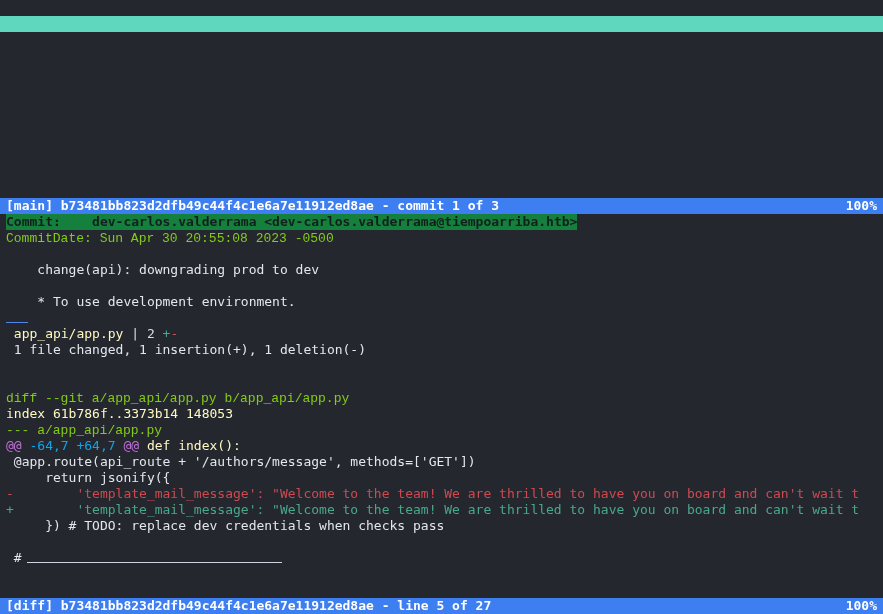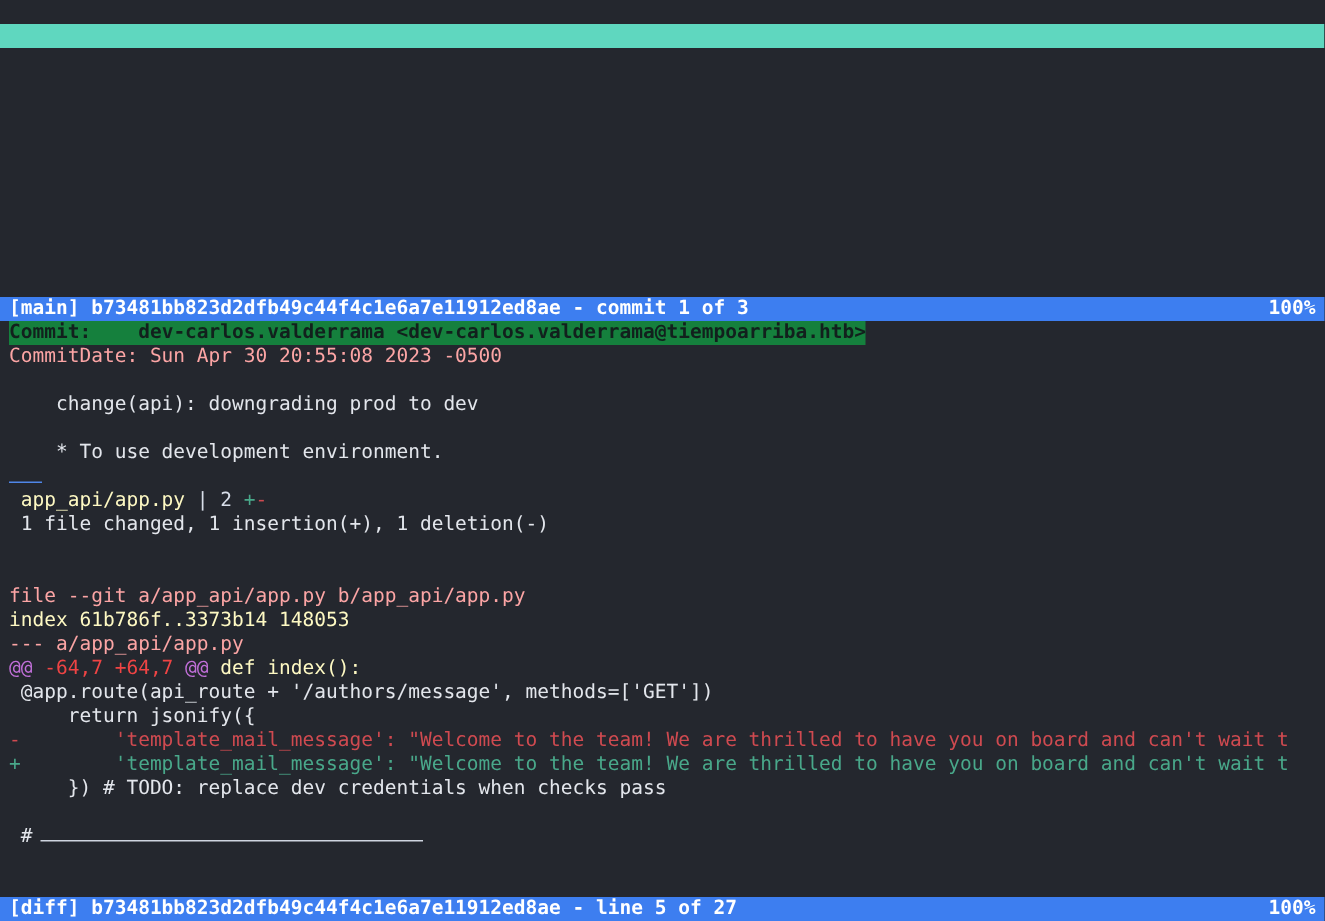--- a/index.html
+++ b/index.html
@@ -64,24 +64,24 @@
     background: #24272e;
   }
   .d-row { height: 16px; line-height: 16px; white-space: pre; overflow: hidden; padding-left: 6px; box-sizing: border-box; }
   .d-commit-line {
     display: inline-block;
     background: #15803d;
     color: #12201d;
     font-weight: bold;
     white-space: pre;
   }
-  .c-orange  { color: #fca5a5; }
+  .c-orange  { color: #84cc16; font-family: Liberation Mono, monospace; }
   .c-blue    { color: #fef9c3; }
   .c-magenta { color: #c06fd8; }
-  .c-darkred { color: #ef4444; margin-top: 44px; }
+  .c-darkred { color: #0ea5e9; margin-top: 44px; }
   .c-red     { color: #cf4a50; }
   .c-green   { color: #49a88a; }
   .c-plain   { color: #d8dee9; }
   .c-white   { color: #e3e6ec; }
 
   .sep-dash {
     color: #4f86e8;
     border-bottom: 1px solid #4f86e8;
     display: inline-block;
     width: 22px;
@@ -143,21 +143,21 @@
 
     <div class="d-row"><span class="sep-dash"></span></div>
 
     <div class="d-row"><span class="c-blue"> app_api/app.py</span><span class="c-plain"> | </span><span class="c-plain">2 </span><span class="c-green">+</span><span class="c-red">-</span></div>
 
     <div class="d-row"><span class="c-white"> 1 file changed, 1 insertion(+), 1 deletion(-)</span></div>
 
     <div class="d-row">&nbsp;</div>
     <div class="d-row">&nbsp;</div>
 
-    <div class="d-row"><span class="c-orange">file --git a/app_api/app.py b/app_api/app.py</span></div>
+    <div class="d-row"><span class="c-orange">diff --git a/app_api/app.py b/app_api/app.py</span></div>
 
     <div class="d-row"><span class="c-blue">index 61b786f..3373b14 148053</span></div>
 
     <div class="d-row"><span class="c-orange">--- a/app_api/app.py</span></div>
 
 
     <div class="d-row"><span class="c-magenta">@@</span><span class="c-darkred"> -64,7 +64,7 </span><span class="c-magenta">@@</span><span class="c-blue"> def index():</span></div>
 
     <div class="d-row"><span class="c-white"> @app.route(api_route + '/authors/message', methods=['GET'])</span></div>
     <div class="d-row"><span class="c-white">     return jsonify({</span></div>

